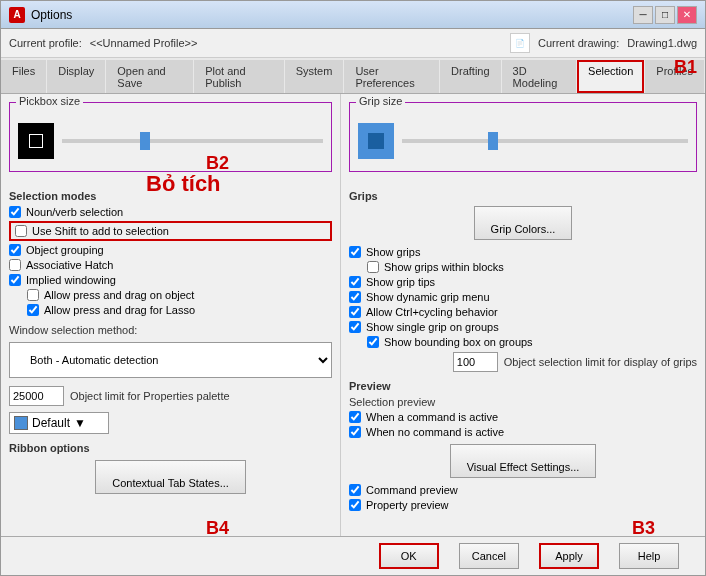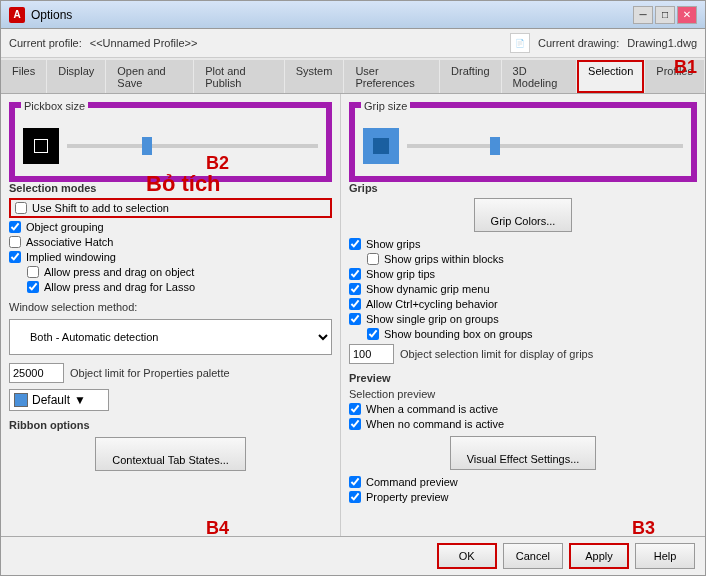--- a/index.html
+++ b/index.html
@@ -117,22 +117,22 @@
       flex-shrink: 0;
     }
     
     .right-panel {
       flex: 1;
       padding: 8px;
       overflow-y: auto;
     }
     
     .group-box {
-      border: 6px solid #a21caf;
-      margin-bottom: 0;
+      border: 1px solid #a21caf;
+      margin-bottom: 18px;
       position: relative;
       padding: 16px 8px 8px 8px;
     }
     
     .group-label {
       position: absolute;
       top: -8px;
       left: 6px;
       background: #f0f0f0;
       padding: 0 3px;
@@ -277,38 +277,38 @@
     
     .grips-btn-row {
       display: flex; justify-content: center; margin-bottom: 6px;
     }
     
     .preview-section {
       margin-top: 4px;
     }
     
     .limit-input-row {
-      display: flex; align-items: center; gap: 6px; margin: 4px 0;
+      display: flex; align-items: center; gap: 6px; margin: 4px 0; justify-content: flex-end;
     }
     
     .limit-input {
       width: 45px;
       height: 20px;
       border: 1px solid #999;
       font-size: 11px;
       padding: 0 3px;
     }
     
     .footer {
       display: flex;
       justify-content: flex-end;
       align-items: flex-start;
-      padding: 6px 10px;
+      padding: 6px 26px;
       border-top: 1px solid #aaa;
-      gap: 6px;
+      gap: 20px;
       background: #f0f0f0;
       flex-shrink: 0;
     }
     
     .footer-btn {
       height: 26px;
       min-width: 60px;
       border: 1px solid #999;
       background: linear-gradient(to bottom, #f8f8f8, #e0e0e0);
       cursor: pointer;
@@ -427,20 +427,24 @@
             <div class="slider-track">
               <div class="slider-thumb"></div>
             </div>
           </div>
         </div>
       </div>
 
       <div style="margin-bottom:8px;">
         <div class="section-title">Selection modes</div>
 
+        <div class="checkbox-row">
+          <input type="checkbox" checked="" style="">
+          <label>Noun/verb selection</label>
+        </div>
 
         <div class="checkbox-row highlighted">
           <input type="checkbox" style="">
           <label>Use Shift to add to selection</label>
         </div>
 
         <div class="checkbox-row">
           <input type="checkbox" checked="" style="">
           <label>Object grouping</label>
         </div>

